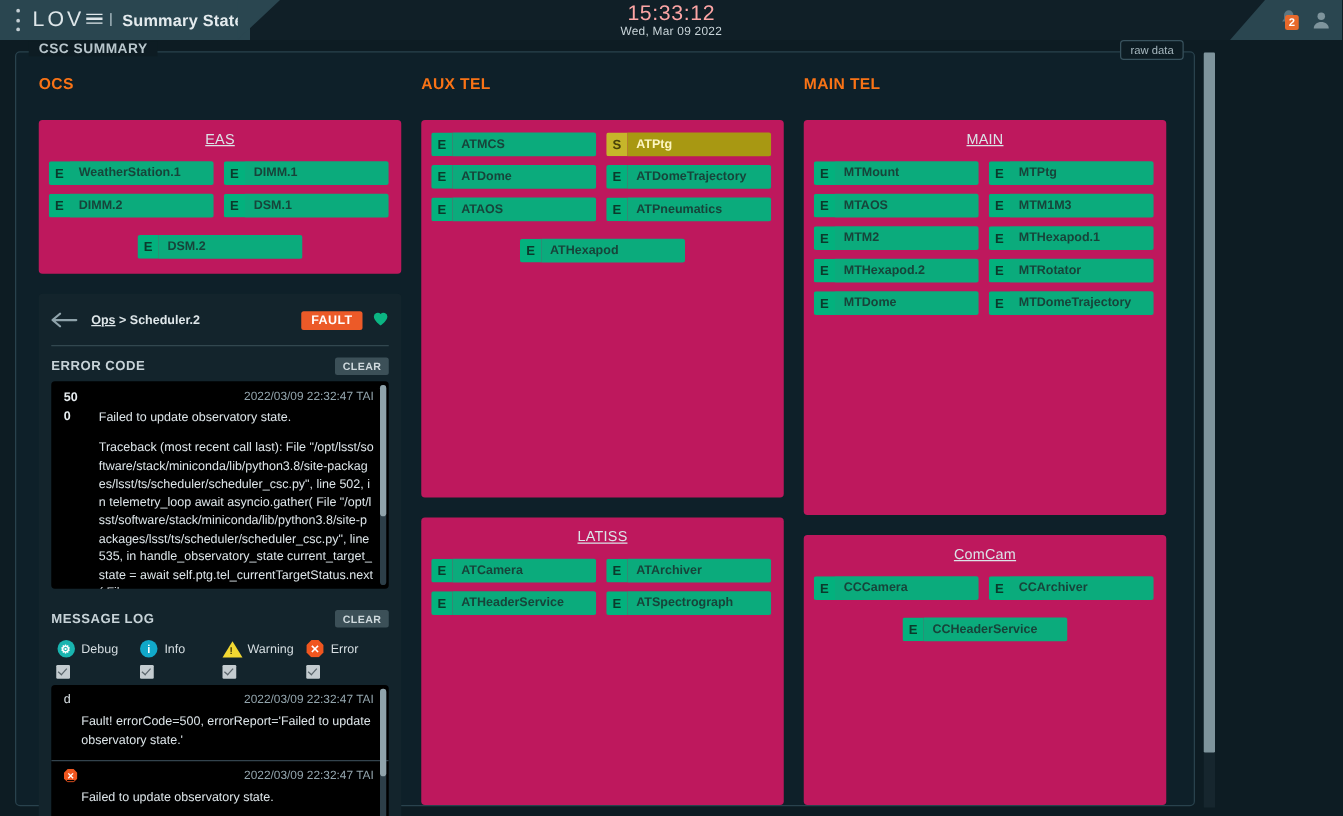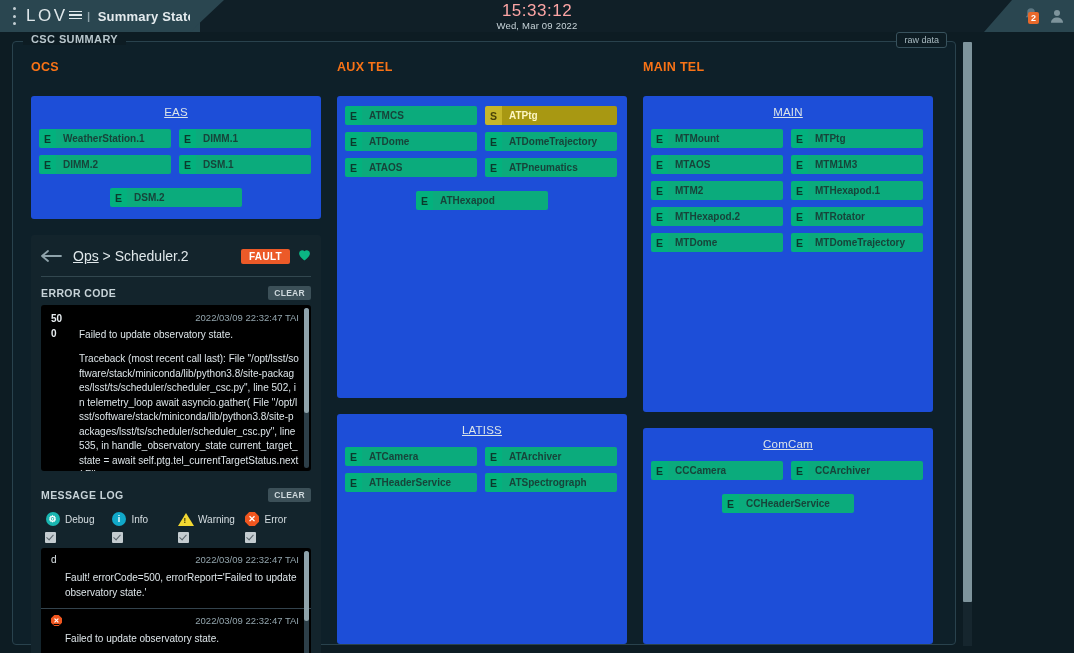--- a/index.html
+++ b/index.html
@@ -117,21 +117,21 @@
     gap: 0;
   }
   .col { width: 306px; padding: 0 8px; }
 
   .col-title {
     color:#f97316; font-size: 12.5px; font-weight: bold;
     margin-bottom: 22px; letter-spacing: 0.3px;
   }
 
   .group {
-    background: #1d4ed8;
+    background: #be185d;
     border-radius: 3px;
     padding: 10px 8px 12px 8px;
     margin-bottom: 16px;
   }
   .group-title {
     text-align:center; color:#dbe4e8; font-size: 11.5px;
     text-decoration: underline; margin-bottom: 11px; letter-spacing:0.2px;
     cursor: pointer;
   }
   .rows { display:flex; flex-wrap: wrap; gap: 7px 8px; }
@@ -162,21 +162,21 @@
   
   .csc.s-S .st { background:#c6b62a; color:#4a4208; }
   .csc.s-S .nm { background:#a89812; color:#fdf6c2; }
 
   .centerwrap { display:flex; justify-content:center; width:100%; margin-top:7px; }
 
   
   .detail { background:#13242c; border-radius: 3px; padding: 10px 10px 0 10px; }
   .det-head { display:flex; align-items:center; height: 22px; }
   .back-arrow { width: 22px; height: 14px; position:relative; margin-right: 10px; cursor:pointer; }
-  .crumb { font-size: 14px; color:#dfe7ea; font-weight: normal; text-align: right; }
+  .crumb { font-size: 10px; color:#dfe7ea; font-weight: bold; text-align: right; }
   .crumb a { color:#dfe7ea; text-decoration: underline; cursor:pointer;}
   .fault-tag {
     margin-left:auto;
     background:#ec5a28; color:#fff; font-size:10px; font-weight:bold;
     padding: 2px 8px; border-radius:2px; letter-spacing:0.3px;
   }
   .heart { margin-left: 8px; color:#0bb583; font-size: 13px; }
   .det-rule { height:1px; background:#32474f; margin: 9px 0 0 0; }
 
   .sec-head {

